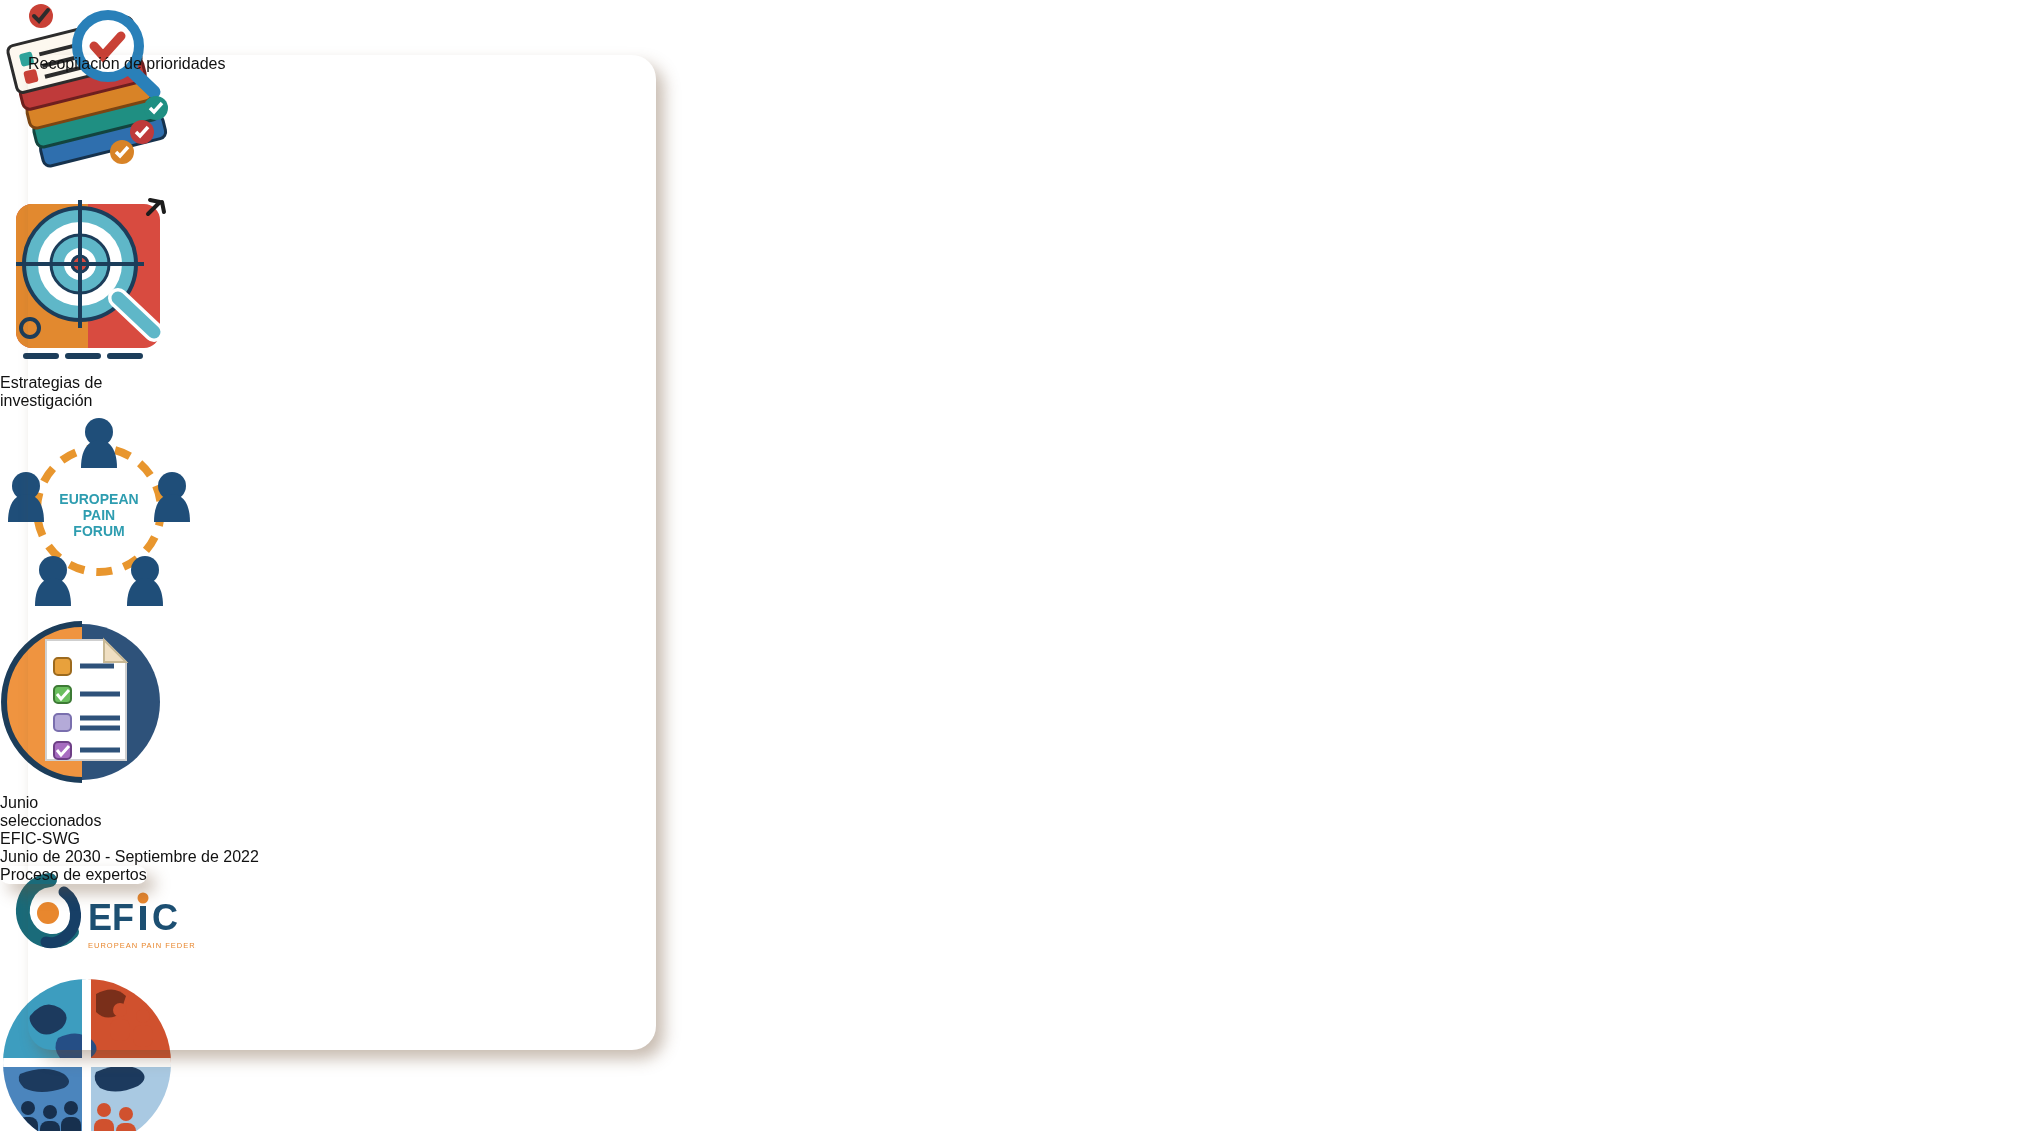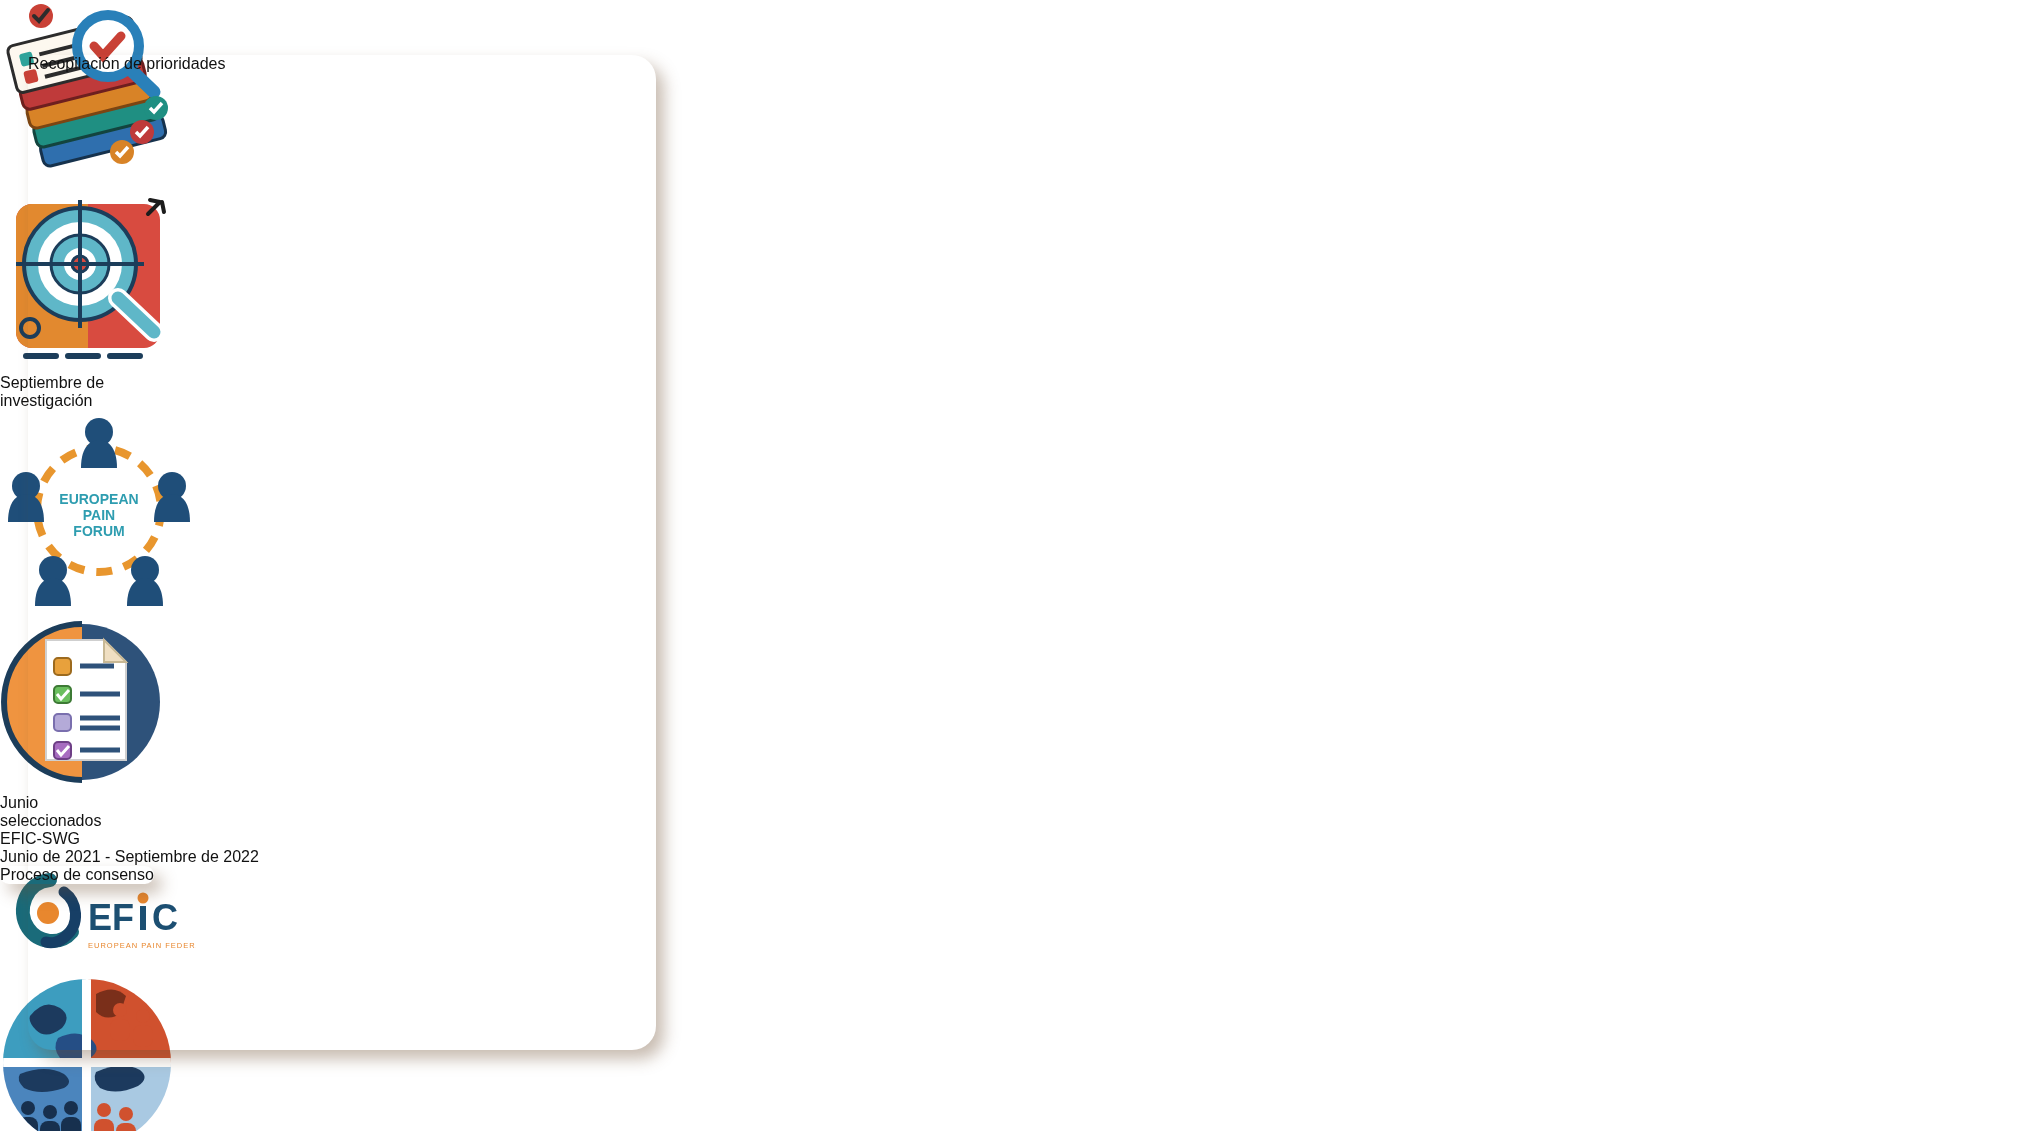--- a/index.html
+++ b/index.html
@@ -92,21 +92,21 @@
       <line x1="80" y1="12" x2="80" y2="140" stroke="#1c3d5a" stroke-width="4"></line>
       <line x1="16" y1="76" x2="144" y2="76" stroke="#1c3d5a" stroke-width="4"></line>
       <line x1="118" y1="110" x2="154" y2="144" stroke="#ffffff" stroke-width="20" stroke-linecap="round"></line>
       <line x1="118" y1="110" x2="154" y2="144" stroke="#5fb7c8" stroke-width="13" stroke-linecap="round"></line>
       <circle cx="30" cy="140" r="9" fill="none" stroke="#1c3d5a" stroke-width="4"></circle>
       <line x1="26" y1="168" x2="148" y2="168" stroke="#1c3d5a" stroke-width="6" stroke-dasharray="30 12" stroke-linecap="round"></line>
       <path d="M148,26 l12,-12 M150,12 l10,2 M164,24 l-2,-10" stroke="#1c1c1c" stroke-width="4" fill="none" stroke-linecap="round"></path>
     </svg>
   </div>
   <div class="label" style="left:38px;top:627px;width:290px">
-    <div>Septiembre de</div>
+    <div>Estrategias de</div>
     <div>investigación</div>
   </div>
 
   <div class="icon" style="left:83px;top:756px">
     <svg width="198" height="200" viewBox="0 0 198 200">
       <circle cx="99" cy="100" r="62" fill="none" stroke="#e8962e" stroke-width="8" stroke-dasharray="16 12"></circle>
       <g fill="#1f4e79">
         <g transform="translate(99,22)">
             <circle r="14"></circle>
             <path d="M-18,36 C-18,14 -8,8 0,8 C8,8 18,14 18,36 Z"></path>
@@ -162,24 +162,24 @@
         <line x1="80" y1="136" x2="120" y2="136" stroke="#2e527a" stroke-width="5"></line>
       </g>
     </svg>
   </div>
   <div class="label label-lg" style="left:348px;top:610px;width:300px">
     <div>Junio</div>
     <div>seleccionados</div>
   </div>
 
   <div class="org-label org-white" style="left:270px;top:908px;width:300px">EFIC-SWG</div>
-  <div class="date-badge" style="left:283px;top:1028px;width:320px">Junio de 2021 - Septiembre de 2022</div>
+  <div class="date-badge" style="left:283px;top:1028px;width:320px">Junio de 2030 - Septiembre de 2022</div>
 
   <section class="panel panel-right">
-    <header class="panel-header">Proceso de consenso</header>
+    <header class="panel-header">Proceso de expertos</header>
   </section>
 
   <div class="icon" style="left:1812px;top:164px">
     <svg width="196" height="106" viewBox="0 0 196 106">
       <rect x="0" y="0" width="196" height="106" fill="#ffffff"></rect>
       <path d="M50,14 C26,16 16,44 28,62 C38,77 60,80 72,66" fill="none" stroke="#1a6b7a" stroke-width="14" stroke-linecap="round"></path>
       <path d="M64,26 C78,36 80,58 66,70 C60,76 52,78 46,76" fill="none" stroke="#173f66" stroke-width="11" stroke-linecap="round"></path>
       <circle cx="48" cy="47" r="11" fill="#e8872e"></circle>
       <text x="88" y="64" font-size="36" font-weight="700" fill="#1c4f72">EF</text>
       <rect x="140" y="40" width="6" height="24" fill="#1c4f72"></rect>

